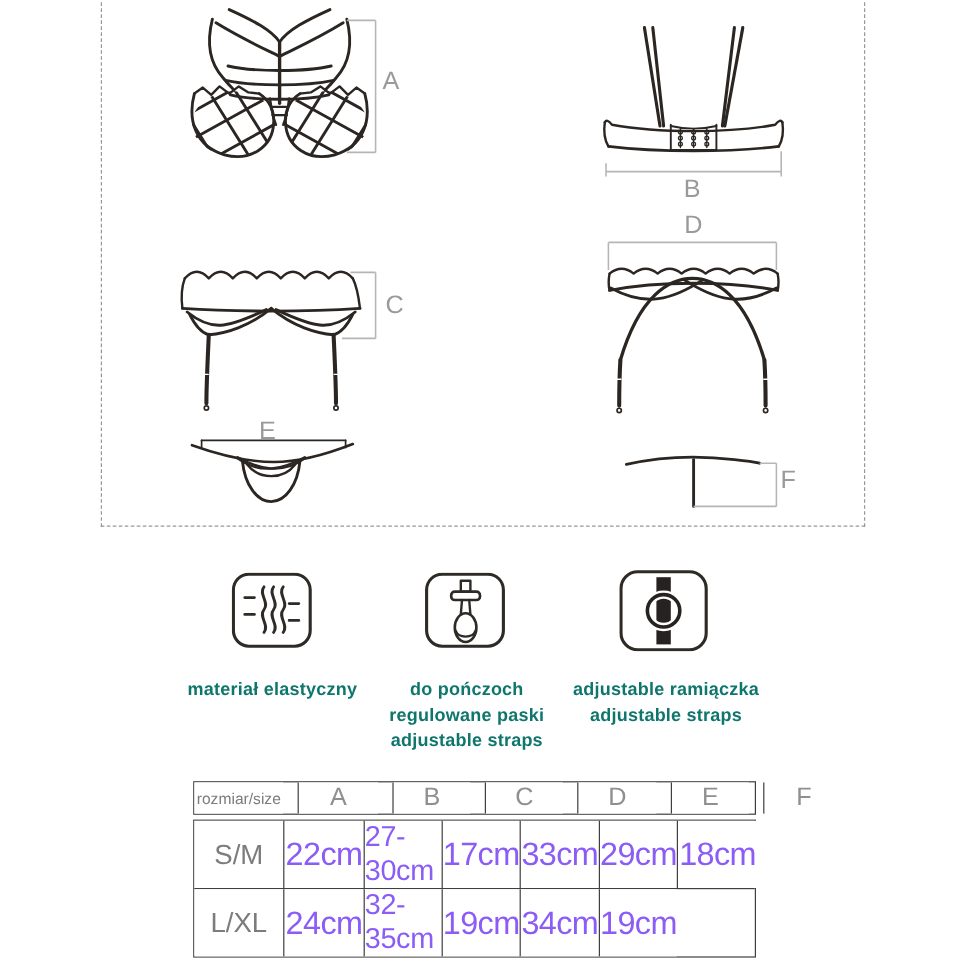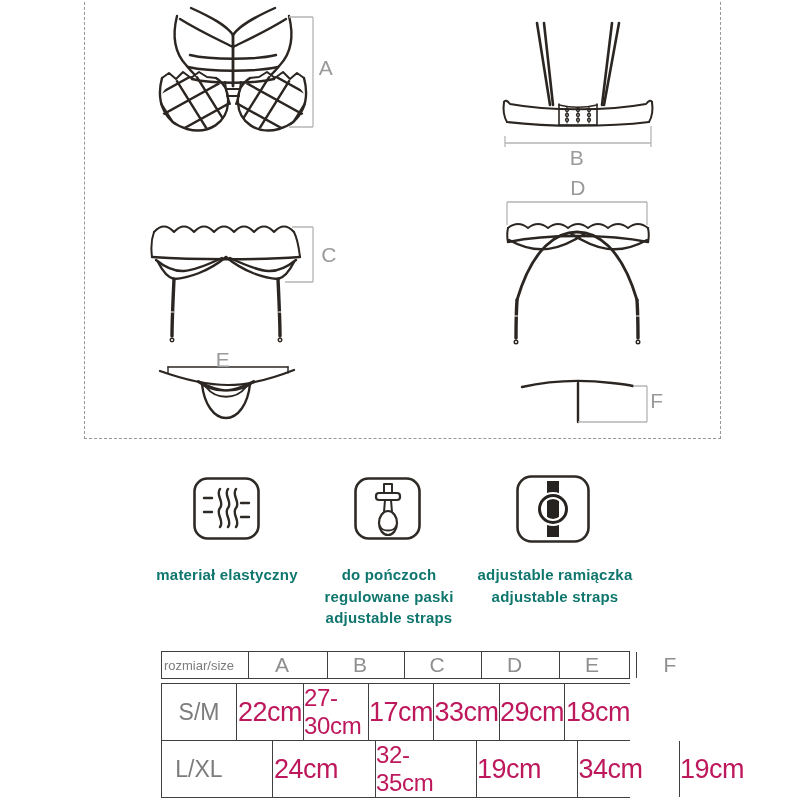--- a/index.html
+++ b/index.html
@@ -21,32 +21,32 @@
   
   .caption{
     position:absolute;text-align:center;
     font-size:15px;font-weight:600;color:#0f766e;line-height:21.5px;letter-spacing:.2px;
   }
   
   .size-table{left:161px;top:651px;width:469px;}
   .thead,.trow{display:grid;grid-template-columns:74px 67px 65px 65px 66px 65px 67px;}
   .thead{border:1.5px solid #3f3f3f;gap:12px;}
   .tbody{border:1.5px solid #3f3f3f;margin-top:4px;}
-  .trow + .trow{border-top:1.5px solid #3f3f3f;gap:36px;}
+  .trow + .trow{border-top:1.5px solid #3f3f3f;}
   .cell{
     box-sizing:border-box;display:flex;align-items:center;justify-content:center;
     border-left:1.5px solid #3f3f3f;background:#fff;
   }
   .cell:first-child{border-left:none;}
   .thead .cell{height:26px;}
   .trow .cell{height:56px;}
   .hdr-size{font-size:13px;color:#7c7c7c;}
   .hdr-letter{font-size:21px;color:#8f8f8f;}
   .row-label{font-size:23px;color:#7c7c7c;}
-  .val{font-size:27px;color:#be185d;letter-spacing:-.5px;}
+  .val{font-size:27px;color:#8b5cf6;letter-spacing:-.5px;}
   .val.small{font-size:24px;letter-spacing:-.3px;}
   svg{display:block;}
 </style>
 </head>
 <body>
 
 <div class="canvas">
 
   <div class="abs diagram-box"></div>
 

